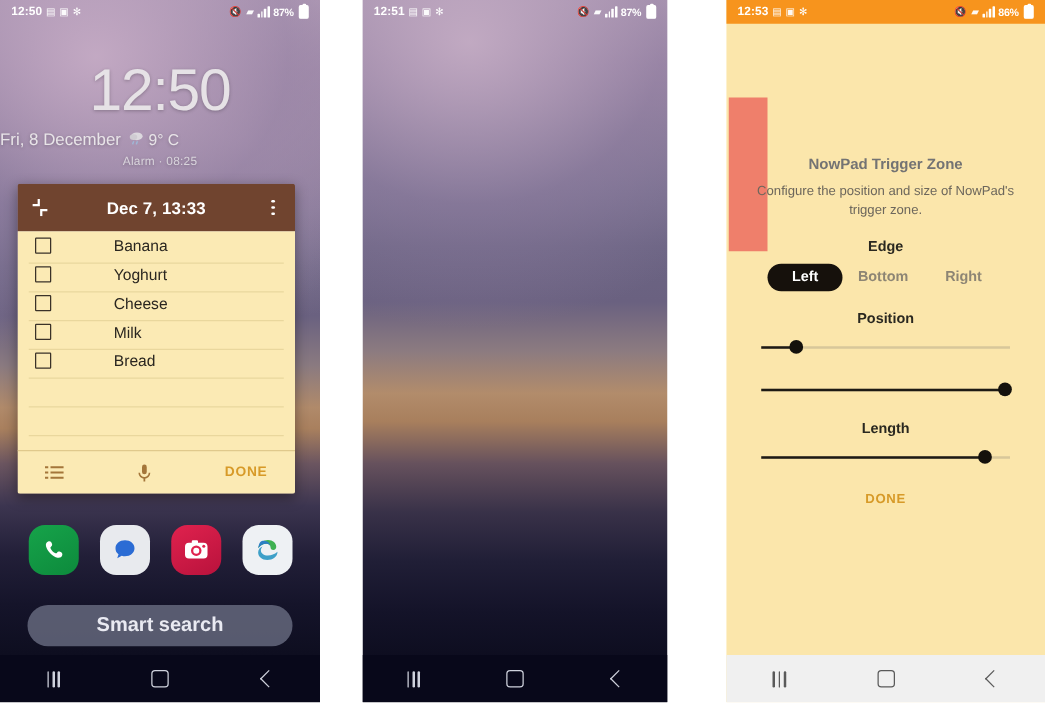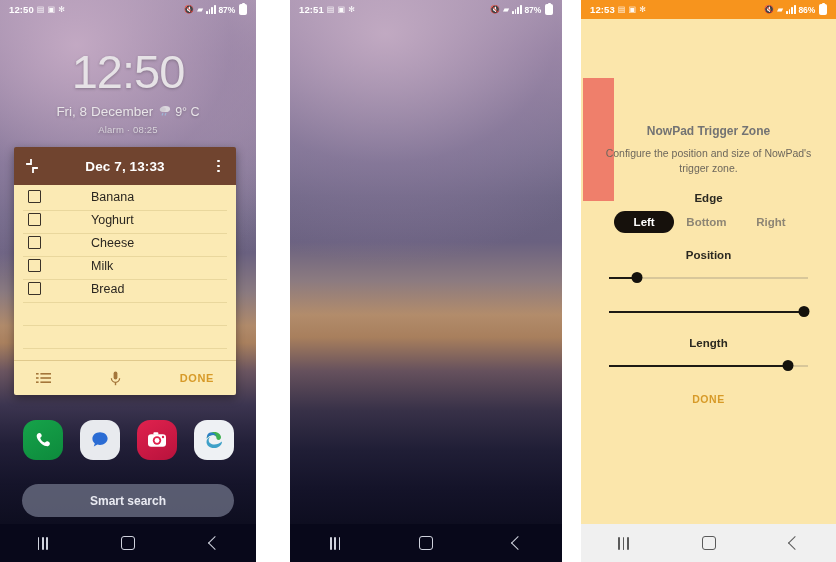--- a/index.html
+++ b/index.html
@@ -23,21 +23,21 @@
   }
 
   
   .phone {
     position: absolute;
     top: 0;
     height: 562px;
     overflow: hidden;
   }
   #phone1 { left: 0px;   width: 256px; }
-  #phone2 { left: 290px; width: 272px; }
+  #phone2 { left: 290px; width: 244px; }
   #phone3 { left: 581px; width: 255px; }
 
   
   .wallpaper {
     position: absolute;
     inset: 0;
     background:
       radial-gradient(ellipse 150% 60% at 30% 8%, rgba(196,170,196,0.95) 0%, rgba(150,130,165,0.55) 40%, rgba(0,0,0,0) 72%),
       radial-gradient(ellipse 120% 40% at 75% 20%, rgba(185,160,185,0.6) 0%, rgba(0,0,0,0) 65%),
       linear-gradient(180deg,
@@ -152,21 +152,21 @@
     line-height: 1;
     color: #e6e2e6;
   }
   .lockclock .datewx {
     margin-top: 9px;
     font-size: 13.5px;
     font-weight: 400;
     color: #e8e4e8;
     display: flex;
     align-items: center;
-    justify-content: center;
+    justify-content: flex-start;
     gap: 6px;
   }
   .lockclock .wx {
     display: inline-flex;
     align-items: center;
     gap: 3px;
     font-size: 12.5px;
   }
   .lockclock .alarm {
     margin-top: 5px;
@@ -317,21 +317,21 @@
     position: absolute;
     left: 22px; right: 22px;
     top: 484px;
     height: 33px;
     border-radius: 17px;
     background: rgba(104,107,128,0.82);
     display: flex;
     align-items: center;
     justify-content: center;
     color: #e9eaf2;
-    font-size: 12px;
+    font-size: 16px;
     font-weight: 600;
     z-index: 10;
   }
 
   
   .navbar {
     position: absolute;
     left: 0; right: 0; bottom: 0;
     height: 38px;
     display: flex;

